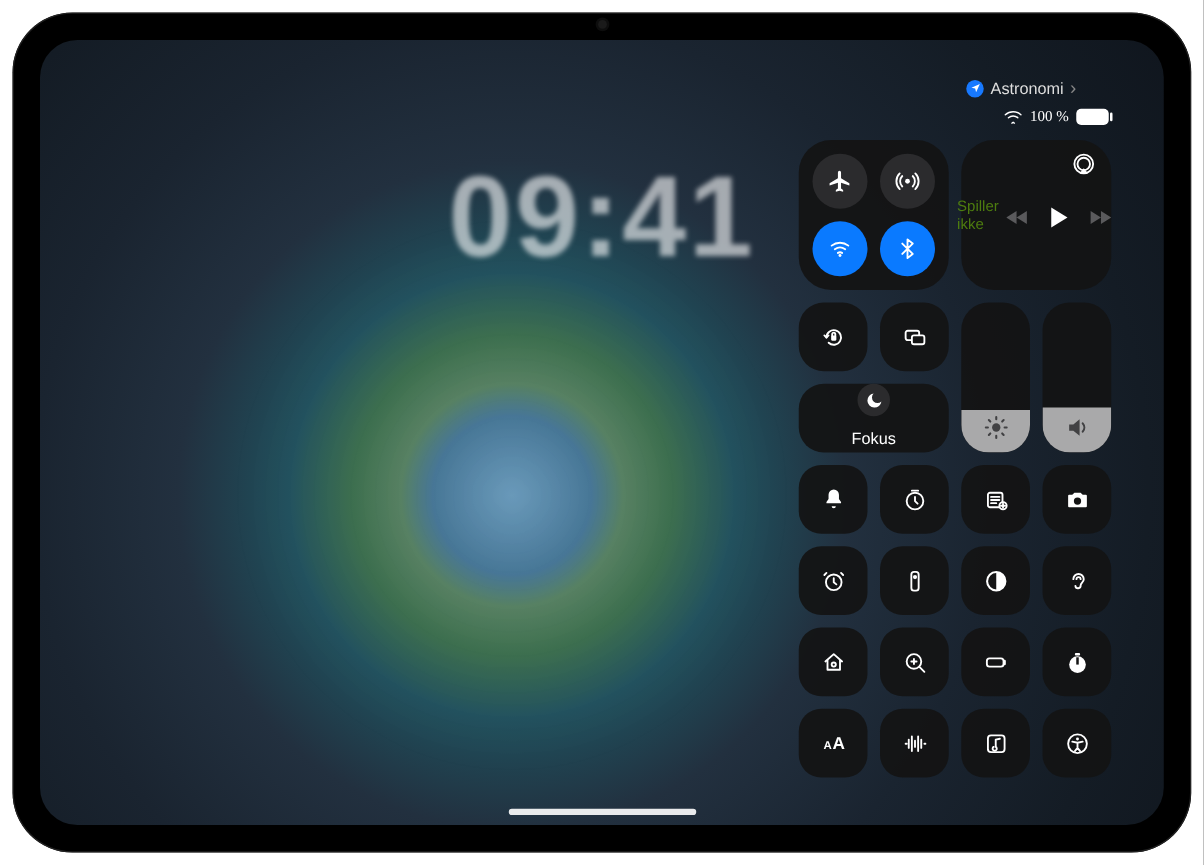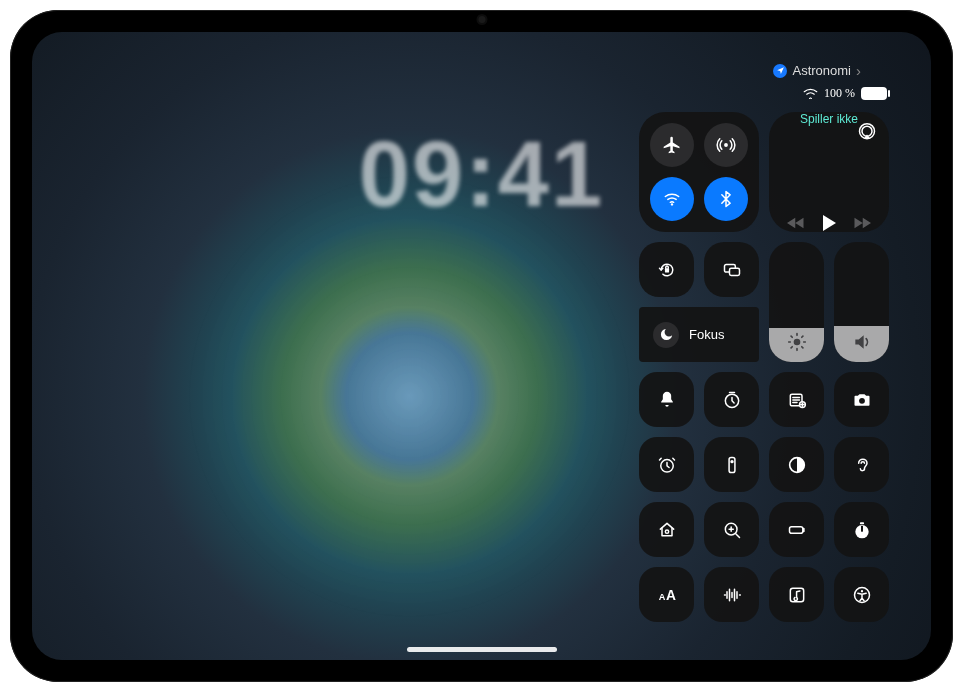--- a/index.html
+++ b/index.html
@@ -143,46 +143,47 @@
   }
   .circle-btn{
     width:44px;height:44px;border-radius:50%;
     display:flex;align-items:center;justify-content:center;
     background:#2b2b2d;
   }
   .circle-btn.active{ background:#0a7aff;}
   .media {
     width:120px;height:120px;border-radius:26px;
     background: rgba(20,20,20,0.92);
-    display:flex;flex-direction:column;align-items:center;justify-content:space-between;
+    display:flex;flex-direction:row;align-items:center;justify-content:flex-end;
     gap:6px;
-    font-size:12px;color:#5eead4;
+    font-size:12px;color:#4d7c0f;
   }
   .media-top{ position:absolute; top:10px; right:12px;}
   .media-ctrls{display:flex;gap:16px;align-items:center;margin-top:4px;}
   .slider {
     width:55px; height:120px; border-radius:22px;
     background: rgba(20,20,20,0.92);
     position:relative; overflow:hidden;
   }
   .slider-fill{
     position:absolute;left:0;right:0;bottom:0;height:30%;background:#a9a9aa;
   }
   .slider-icon{
     position:absolute;left:0;right:0;bottom:10px;display:flex;justify-content:center;
   }
   .small-pair{
     width:120px;height:55px;border-radius:20px;background:transparent;
     display:flex;gap:10px;
   }
   .small-pair .tile{flex:1;height:55px;border-radius:20px;}
   .focus-tile{
-    width:120px;height:55px;border-radius:4px;background: rgba(20,20,20,0.92);
+    width:120px;height:55px;border-radius:20px;background: rgba(20,20,20,0.92);
     display:flex;align-items:center;gap:10px;padding:0 14px;box-sizing:border-box;
     font-size:13px;
+    flex-direction:column;
   }
   .focus-tile .moon{
     width:26px;height:26px;border-radius:50%;background:#2b2b2d;display:flex;align-items:center;justify-content:center;
   }
   .grid4 {
     display:grid;
     grid-template-columns: repeat(4, 55px);
     grid-auto-rows: 55px;
     gap:10px 10px;
   }

